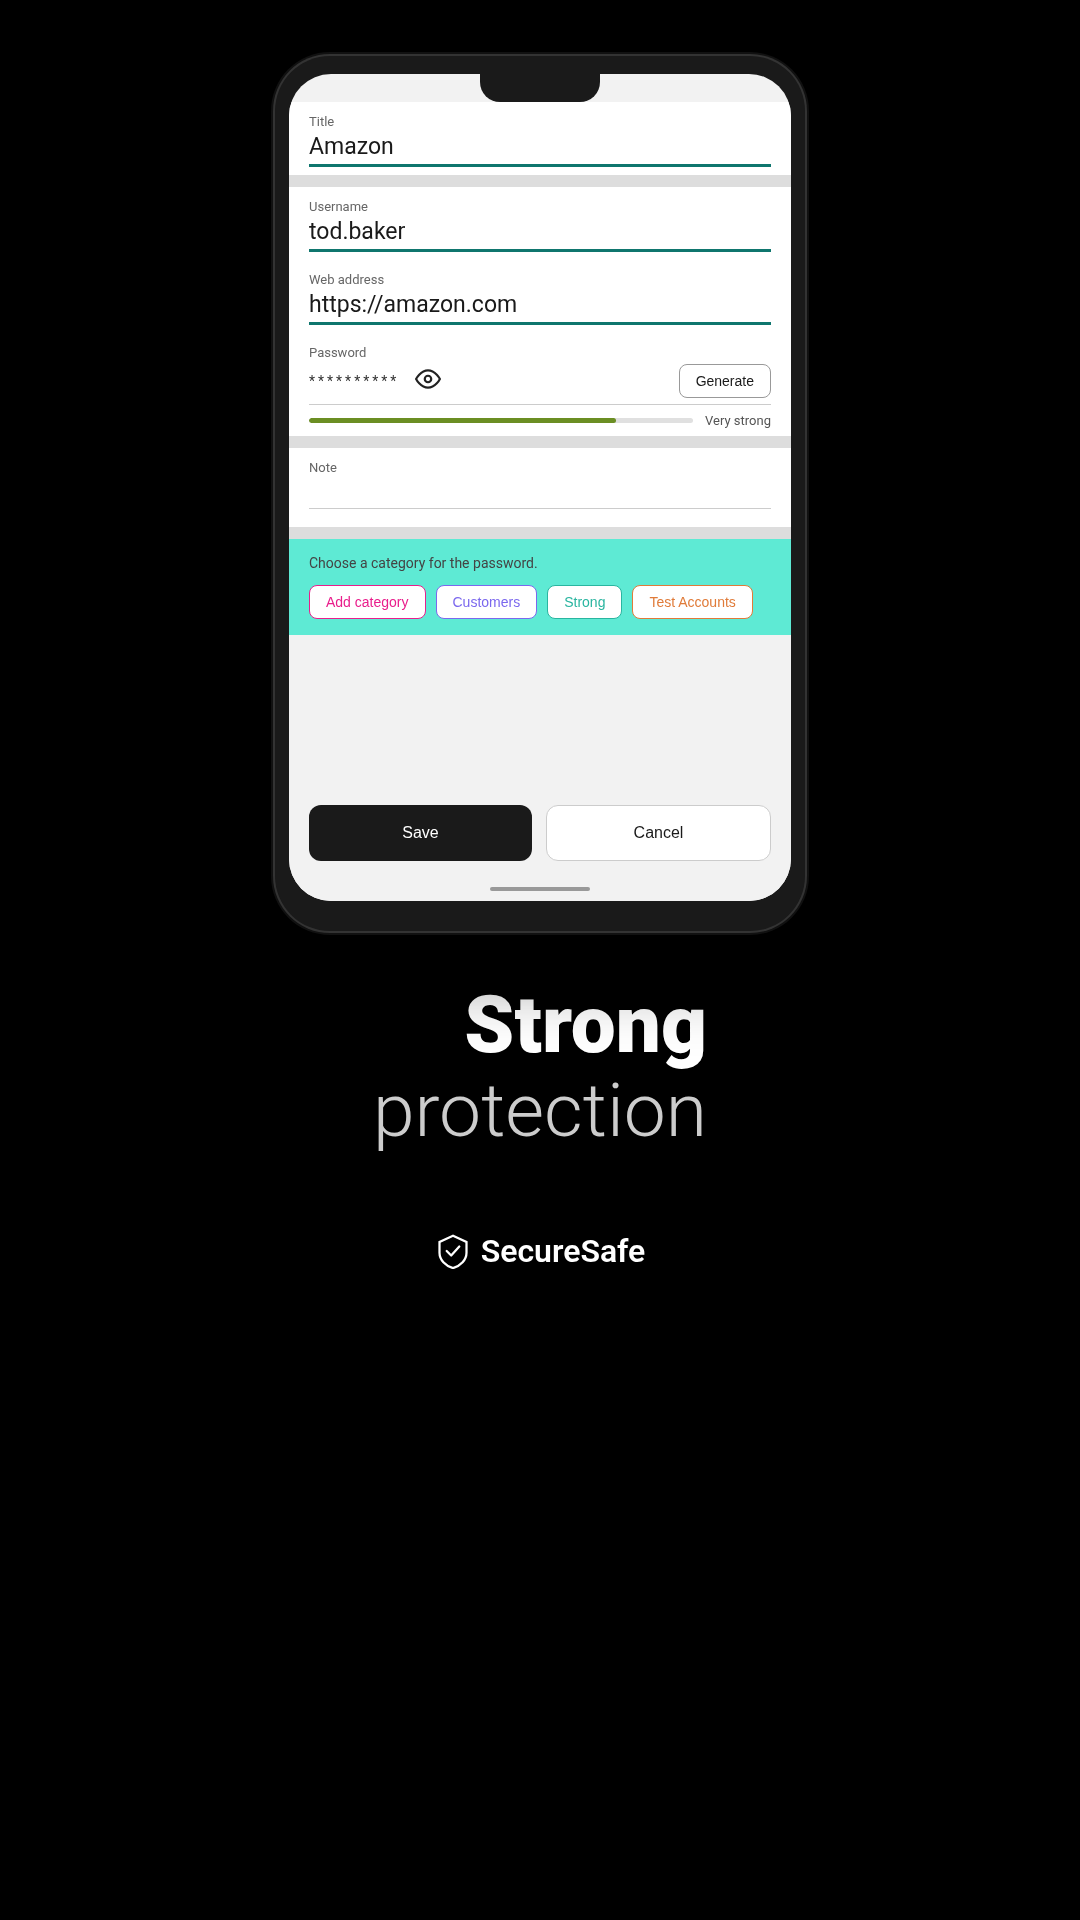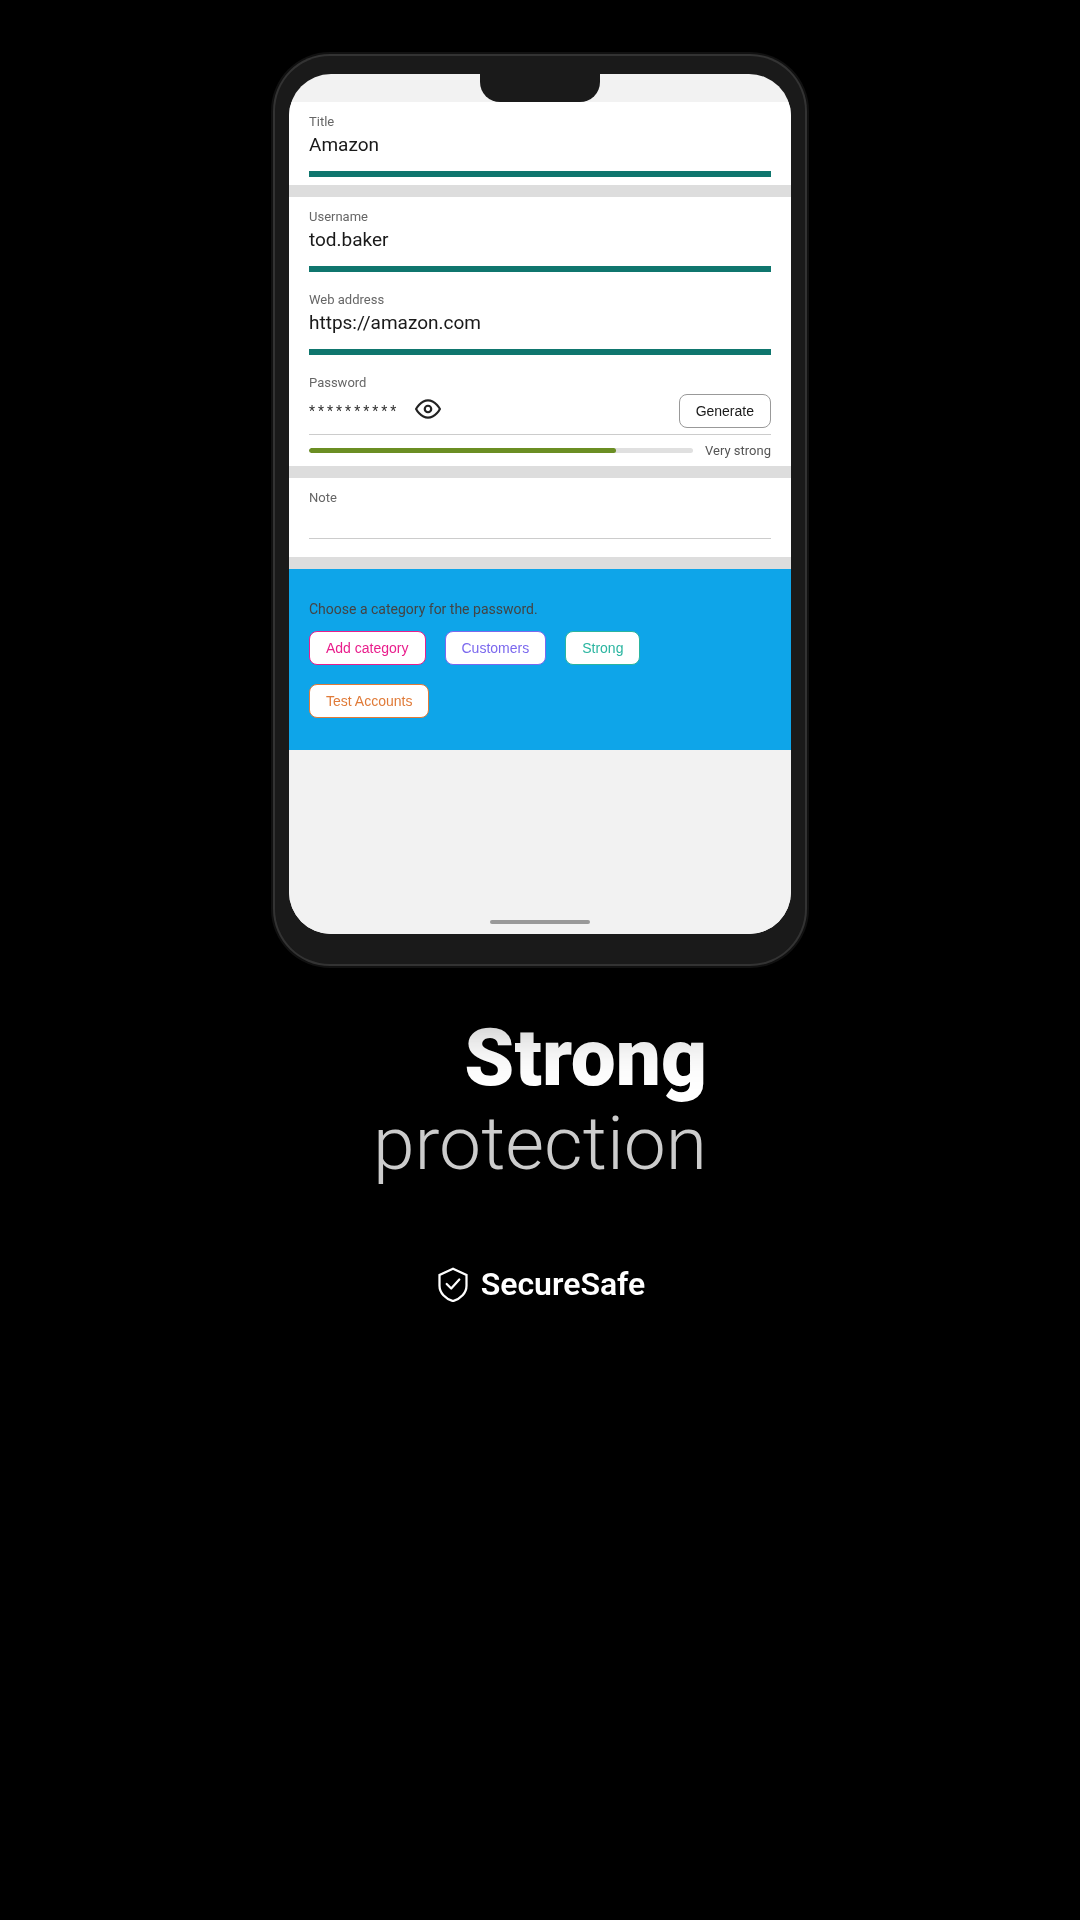--- a/index.html
+++ b/index.html
@@ -58,24 +58,24 @@
       background: #fff;
     }
 
     .field-label {
       font-size: 13px;
       color: #666;
       margin-bottom: 4px;
     }
 
     .field-value {
-      font-size: 19px;
+      font-size: 23px;
       color: #1a1a1a;
-      padding-bottom: 15px;
-      border-bottom: 6px solid #0f766e;
+      padding-bottom: 4px;
+      border-bottom: 3px solid #0f766e;
     }
 
     .field-value.password-dots {
       letter-spacing: 3px;
       font-size: 14px;
       color: #333;
     }
 
     .password-row {
       display: flex;
@@ -147,34 +147,34 @@
 
     .note-field {
       font-size: 17px;
       color: #1a1a1a;
       min-height: 30px;
       padding-bottom: 6px;
       border-bottom: 1px solid #ccc;
     }
 
     .category-section {
-      background: #0ea5e9;
-      padding: 32px 20px;
+      background: #5eead4;
+      padding: 16px 20px;
     }
 
     .category-label {
       font-size: 14px;
       color: #444;
       margin-bottom: 14px;
     }
 
     .category-chips {
       display: flex;
       flex-wrap: wrap;
-      gap: 19px;
+      gap: 10px;
     }
 
     .chip {
       border-radius: 8px;
       padding: 8px 16px;
       font-size: 14px;
       font-weight: 500;
       cursor: pointer;
       background: #fff;
     }
@@ -353,20 +353,24 @@
           <div class="category-chips">
             <button class="chip chip-pink">Add category</button>
             <button class="chip chip-purple">Customers</button>
             <button class="chip chip-teal">Strong</button>
             <button class="chip chip-orange">Test Accounts</button>
           </div>
         </div>
 
         <div class="empty-area"></div>
 
+        <div class="bottom-buttons">
+          <button class="btn-save">Save</button>
+          <button class="btn-cancel">Cancel</button>
+        </div>
 
         <div class="home-indicator">
           <div class="home-bar"></div>
         </div>
 
       </div>
     </div>
   </div>
 </div>
 

